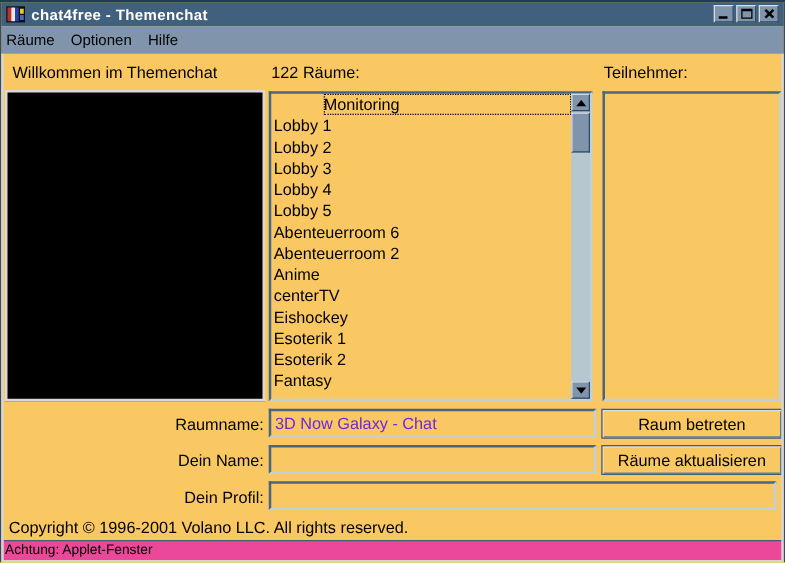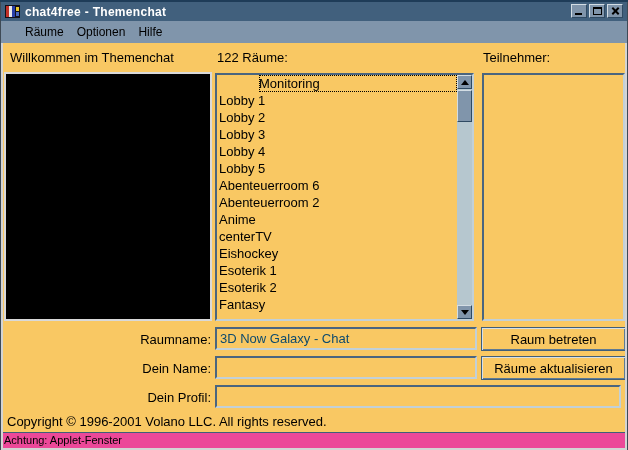--- a/index.html
+++ b/index.html
@@ -41,21 +41,21 @@
   }
   .win-btn-min { left:571px; } .win-btn-max { left:589px; } .win-btn-close { left:607px; }
   .glyph-min { position:absolute; left:3px; bottom:2px; width:7px; height:2px; background:#000; }
   .glyph-max { position:absolute; left:3px; top:2px; width:9px; height:8px; border:1px solid #000; border-top-width:2px; }
   .glyph-x1, .glyph-x2 { position:absolute; left:3px; top:5px; width:9px; height:2px; background:#000; }
   .glyph-x1 { transform:rotate(45deg); } .glyph-x2 { transform:rotate(-45deg); }
 
   
   .menubar {
     position:absolute; left:1px; top:21px; width:626px; height:22px;
-    background:#8095AB; display:flex; align-items:center; padding-left:24px; gap:13px;
+    background:#8095AB; display:flex; align-items:center; padding-left:4px; gap:13px;
     font-size:12px;
   }
   .menu-item { padding:1px 0; cursor:default; }
 
   
   .lbl { position:absolute; font-size:13px; white-space:nowrap; }
   .lbl-welcome { left:10px;  top:50px; }
   .lbl-rooms   { left:217px; top:50px; }
   .lbl-parts   { left:483px; top:50px; }
 
@@ -106,21 +106,21 @@
     border-top:5px solid #000;
   }
 
   
   .form-lbl { position:absolute; left:0; width:211px; text-align:right; font-size:13px; }
   .form-lbl-1 { top:332px; } .form-lbl-2 { top:361px; } .form-lbl-3 { top:390px; }
   .field {
     position:absolute; left:215px; height:23px; background:#F9C863;
     border:2px solid; border-color:#4A657F #C2D0D8 #C2D0D8 #4A657F;
     font-family:"Liberation Sans","DejaVu Sans",sans-serif; font-size:13px;
-    padding:0 3px; color:#0c4a6e; outline:none;
+    padding:0 3px; color:#6d28d9; outline:none;
   }
   .field-room { top:327px; width:262px; }
   .field-name { top:356px; width:262px; }
   .field-prof { top:385px; width:406px; }
   .push-btn {
     position:absolute; left:481px; width:145px; height:24px; background:#F9C863;
     border:1px solid #3F5E79;
     box-shadow: inset 1px 1px 0 #D6E0E6, inset -1px -1px 0 #5E7A94;
     font-family:"Liberation Sans","DejaVu Sans",sans-serif; font-size:13px; color:#000;
     cursor:default;

